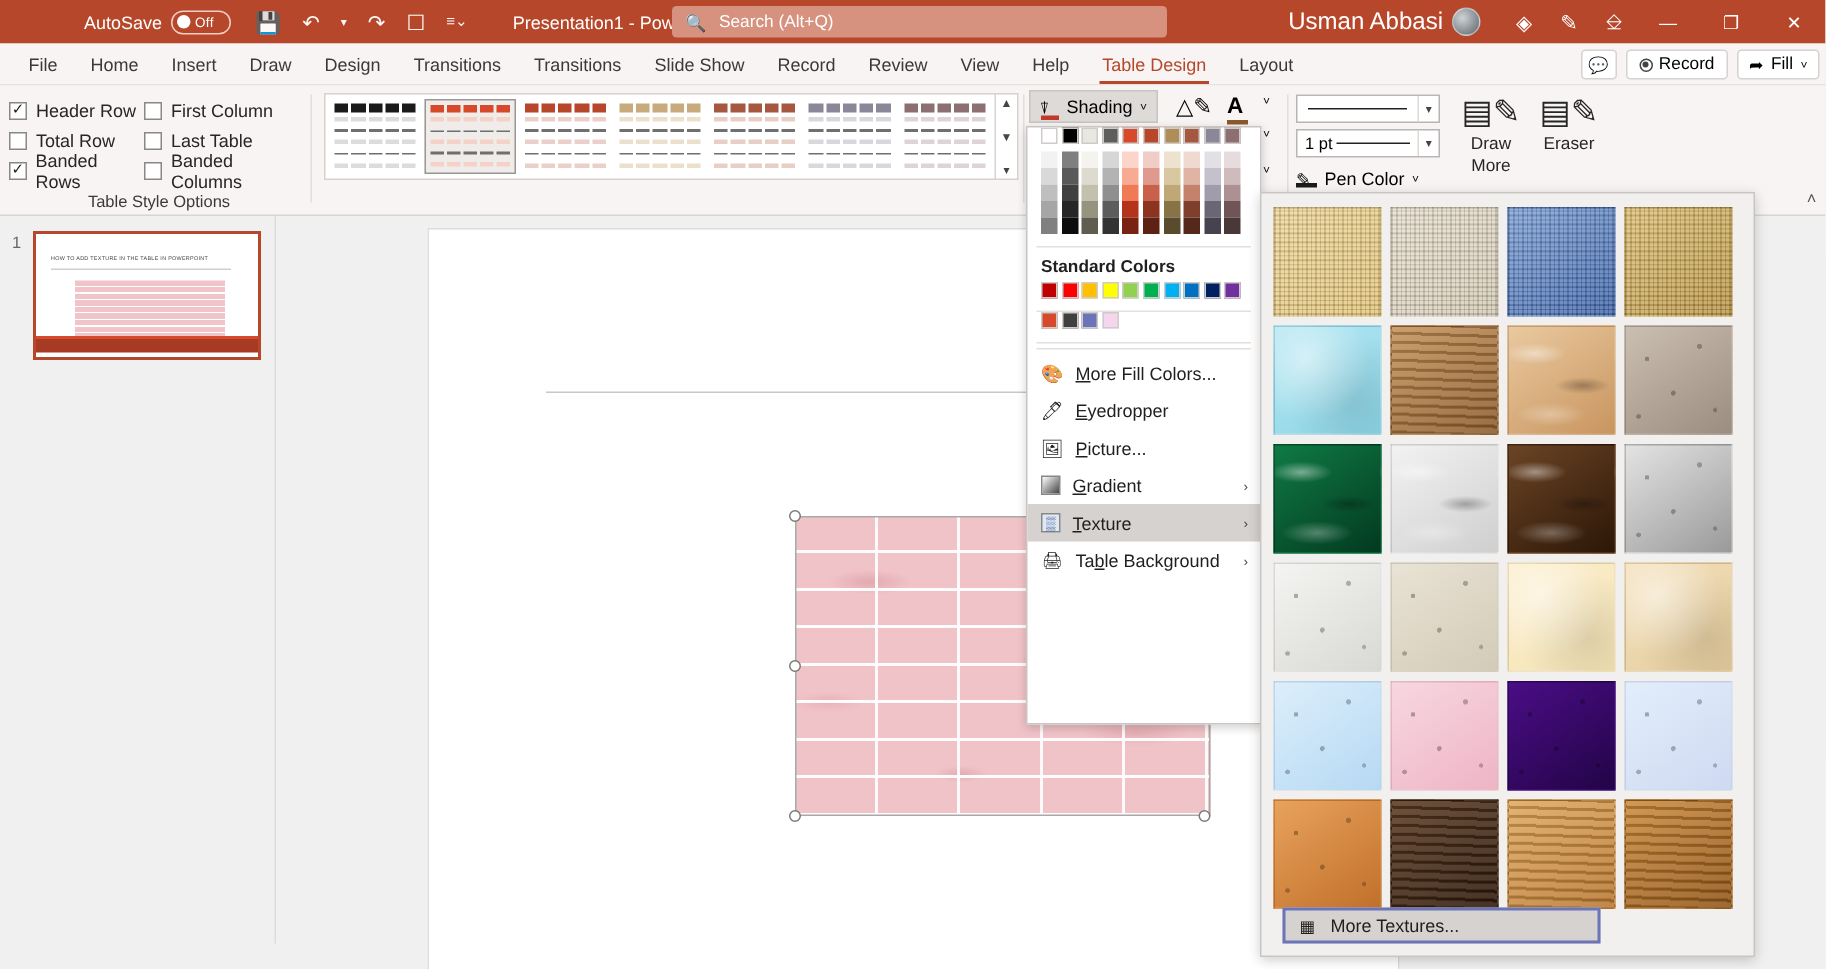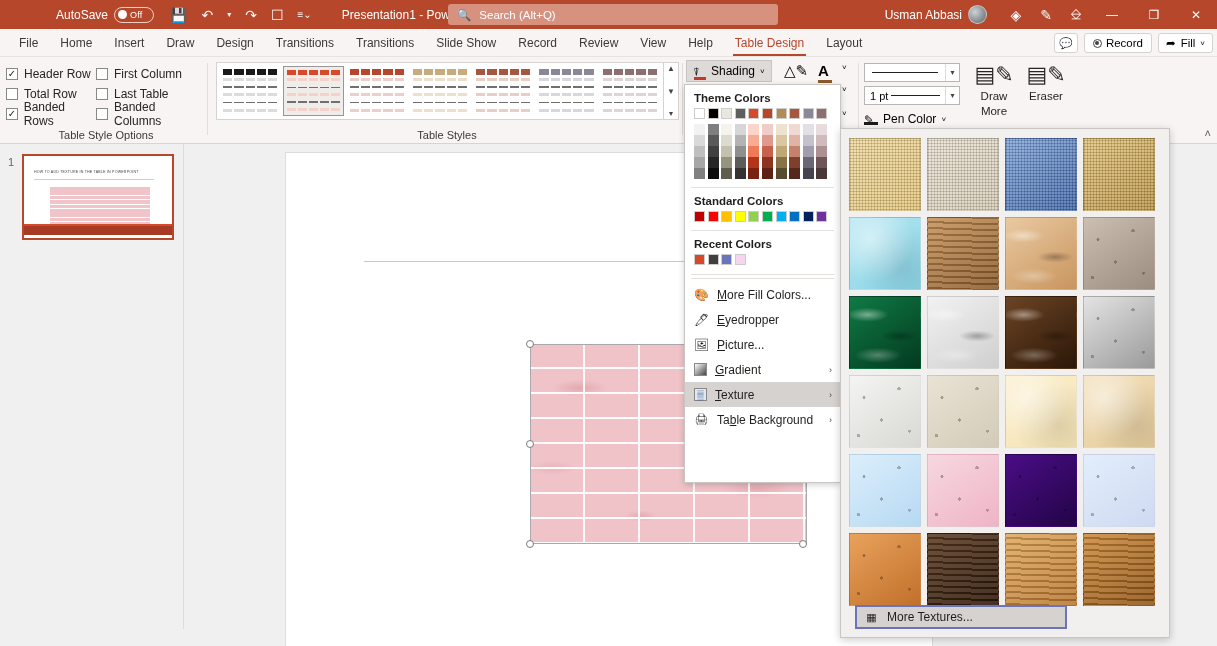--- a/index.html
+++ b/index.html
@@ -28,21 +28,21 @@
   .toggle-pill .txt { font-size:9px; color:#fff; margin-left:3px; letter-spacing:.2px;}
   .ts-icons { display:flex; align-items:center; gap:14px; margin-left: 16px; }
   .ts-icons .i { font-size: 14px; line-height: 1; opacity: .97; cursor: default; }
   .ts-title { margin-left: 30px; font-size: 12px; white-space: nowrap;}
   .ts-search {
     position:absolute; left:448px; top:4px; width:330px; height:21px;
     background:#d6917f; border-radius:3px; display:flex; align-items:center; gap:8px;
     padding-left:9px; color:#fff; font-size:11.5px;
   }
   .ts-right { position:absolute; right:0; top:0; height:29px; display:flex; align-items:center; }
-  .ts-user { font-size:12px; margin-right:6px; }
+  .ts-user { font-size:16px; margin-right:6px; }
   .ts-avatar {
     width:19px;height:19px;border-radius:50%;
     background: radial-gradient(circle at 35% 35%, #cfd3d6 0%, #8e9499 55%, #5d6367 100%);
     margin-right:14px; border:1px solid rgba(255,255,255,.45);
   }
   .ts-gicon { width:30px; text-align:center; font-size:14px; }
   .wbtn { width:42px; height:29px; display:flex;align-items:center;justify-content:center; font-size:12px; }
 
   
   .tabbar {
@@ -661,21 +661,20 @@
               <span class="c" style="background: rgb(222, 212, 213); height: 3px; align-self: center;"></span>
               <span class="c" style="background: rgb(222, 212, 213); height: 3px; align-self: center;"></span>
             </div>
           </div>
         </div>
       <div class="gallery-scroll">
         <span>▲</span>
         <span>▼</span>
         <span>▾</span>
       </div>
-      <div class="grp-label">Table Styles</div>
     </div>
     <div class="grp-divider" style="left:682px"></div>
 
     <div class="grp-sh">
       <div class="btn-shading">
         <span class="sh-swatch">
           <span class="pour">⍒</span><span class="sh-bar"></span>
         </span>
         <span>Shading</span>
         <span style="font-size:8px">˅</span>
@@ -752,21 +751,20 @@
         <span class="handle" style="left:-4px;  top:96px;"></span>
         <span class="handle" style="left:-4px;  top:196px;"></span>
         <span class="handle" style="left:269px; top:196px;"></span>
       </div>
 
     </div>
 
   </div>
 
   <div class="shmenu">
-    <div class="sh-head">Theme Colors</div>
     <div class="swrow" id="theme-base">
         <span class="sw" style="background: rgb(255, 255, 255);"></span>
         <span class="sw" style="background: rgb(0, 0, 0);"></span>
         <span class="sw" style="background: rgb(232, 231, 224);"></span>
         <span class="sw" style="background: rgb(94, 94, 94);"></span>
         <span class="sw" style="background: rgb(214, 73, 42);"></span>
         <span class="sw" style="background: rgb(183, 71, 42);"></span>
         <span class="sw" style="background: rgb(176, 141, 87);"></span>
         <span class="sw" style="background: rgb(165, 87, 63);"></span>
         <span class="sw" style="background: rgb(139, 135, 152);"></span>
@@ -852,21 +850,20 @@
         <span class="sw" style="background: rgb(255, 192, 0);"></span>
         <span class="sw" style="background: rgb(255, 255, 0);"></span>
         <span class="sw" style="background: rgb(146, 208, 80);"></span>
         <span class="sw" style="background: rgb(0, 176, 80);"></span>
         <span class="sw" style="background: rgb(0, 176, 240);"></span>
         <span class="sw" style="background: rgb(0, 112, 192);"></span>
         <span class="sw" style="background: rgb(0, 32, 96);"></span>
         <span class="sw" style="background: rgb(112, 48, 160);"></span>
       </div>
     <div class="sh-sep"></div>
-    <div class="sh-head">Recent Colors</div>
     <div class="recentrow" id="rec-row">
         <span class="sw" style="background: rgb(214, 73, 42);"></span>
         <span class="sw" style="background: rgb(63, 63, 63);"></span>
         <span class="sw" style="background: rgb(107, 116, 184);"></span>
         <span class="sw" style="background: rgb(245, 214, 239);"></span>
       </div>
     <div class="sh-sep" style="margin-top:9px"></div>
     <div id="sh-items">
         <div class="sh-sep" style="margin: 3px 6px;"></div>
         <div class="mi">

